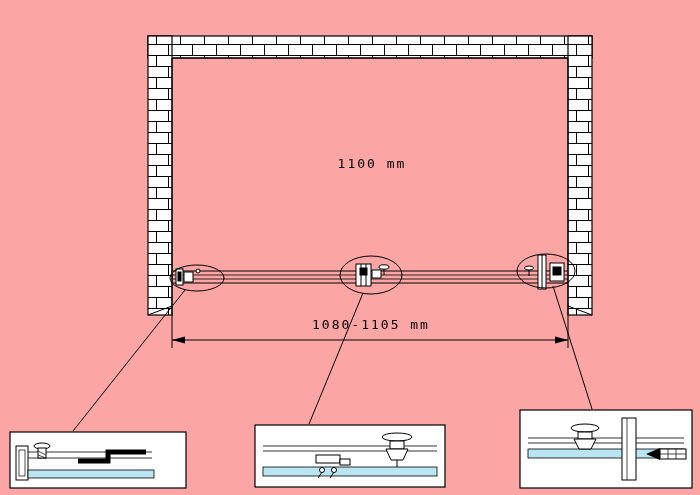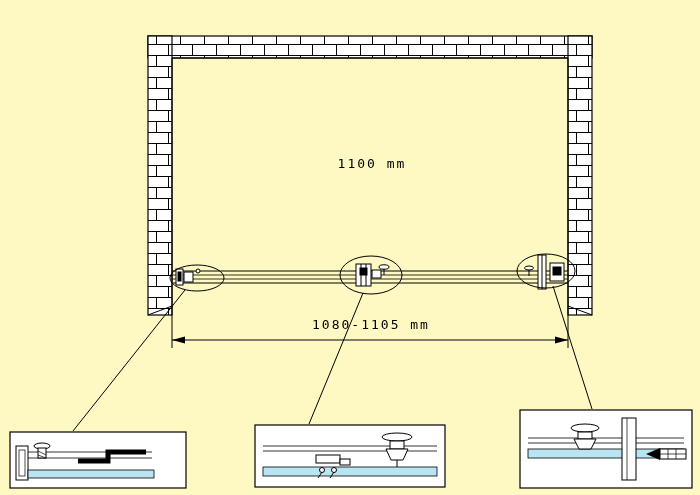--- a/index.html
+++ b/index.html
@@ -1,16 +1,16 @@
 <!DOCTYPE html>
 <html><head>
 <meta charset="utf-8">
 <style>
   html,body{margin:0;padding:0;background:#fff;}
-  .stage{position:relative;width:700px;height:495px;background:#fef9c3;overflow:hidden;}
+  .stage{position:relative;width:700px;height:495px;background:#fca5a5;overflow:hidden;}
   svg{position:absolute;left:0;top:0;}
   text{font-family:"DejaVu Sans Mono","Liberation Mono",monospace;fill:#000;}
   .dim-label{font-size:13px;letter-spacing:2px;}
 </style>
 </head>
 <body>
 
 <div class="stage">
 <svg width="700" height="495" viewBox="0 0 700 495">
   <defs>

